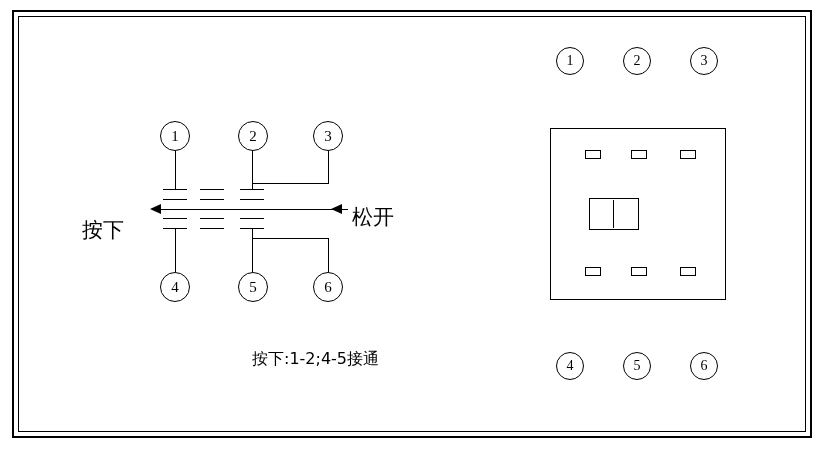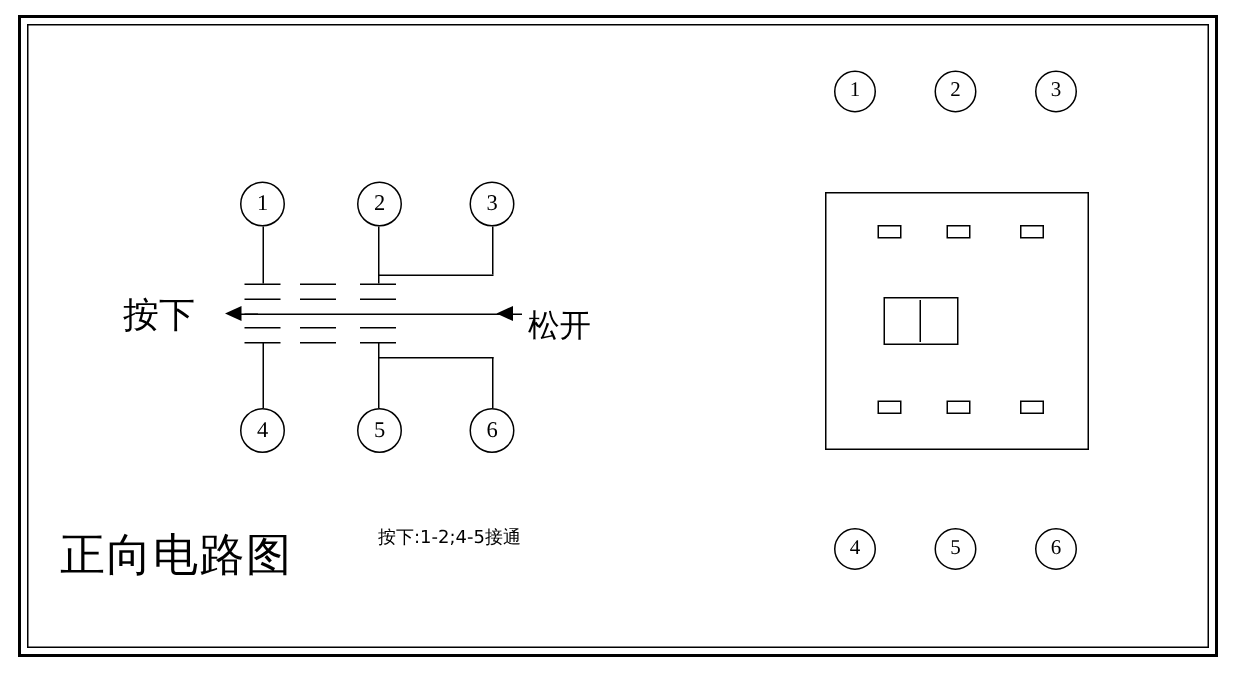--- a/index.html
+++ b/index.html
@@ -68,42 +68,42 @@
     border-left: 1.4px solid #000000;
   }
   
   .cjk {
     position: absolute;
     font-family: "DejaVu Sans", sans-serif;
     color: #000000;
     white-space: nowrap;
   }
   .label-press {
-    font-size: 24px;
+    font-size: 21px;
     left: 82px;
-    top: 194px;
+    top: 216px;
   }
   .label-release {
     font-size: 21px;
     left: 352px;
     top: 203px;
   }
   .title-main {
     font-size: 30px;
     left: 40px;
     top: 350px;
     letter-spacing: 1px;
     font-family: "DejaVu Serif", serif;
   }
   .note {
     position: absolute;
     left: 252px;
     top: 348px;
     font-family: "DejaVu Sans", sans-serif;
-    font-size: 12px;
+    font-size: 16px;
     line-height: 21px;
     color: #000000;
     white-space: nowrap;
   }
   
   .arrow-left {
     position: absolute;
     width: 0;
     height: 0;
     border-top: 5px solid transparent;
@@ -207,21 +207,20 @@
   <div class="ln-h" style="left:163px; top:209px; width:185px;"></div>
 
   <div class="arrow-left" style="left:150px; top:204px;"></div>
   <div class="ln-h" style="left:158px; top:209px; width:14px;"></div>
 
   <div class="arrow-left" style="left:331px; top:204px;"></div>
 
   <div class="cjk label-press">按下</div>
   <div class="cjk label-release">松开</div>
 
-  <div class="cjk title-main">正向电路图</div>
 
   <div class="note">
     <div>按下:1-2;4-5接通</div>
   </div>
 
   <div class="term small" style="left:556px; top:47px;">
     <span>1</span>
   </div>
   <div class="term small" style="left:623px; top:47px;">
     <span>2</span>

